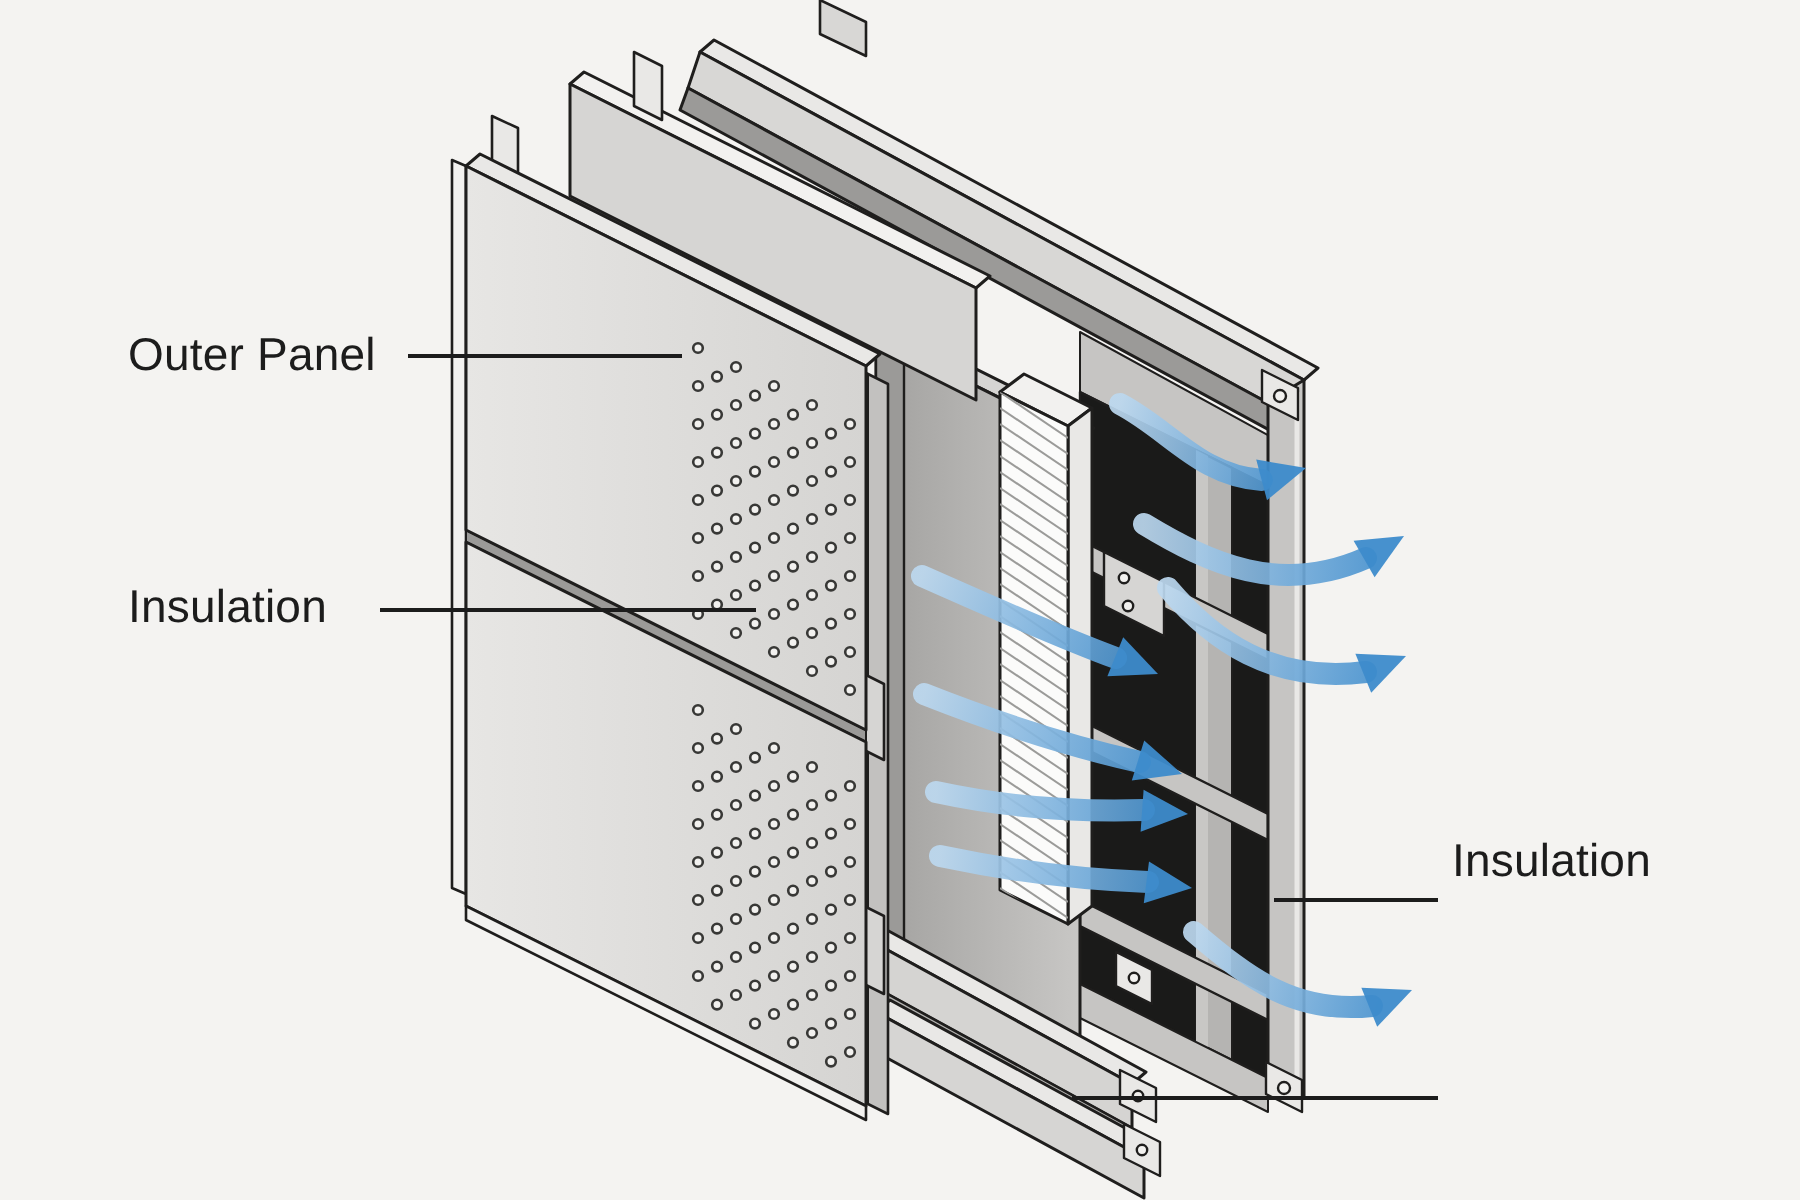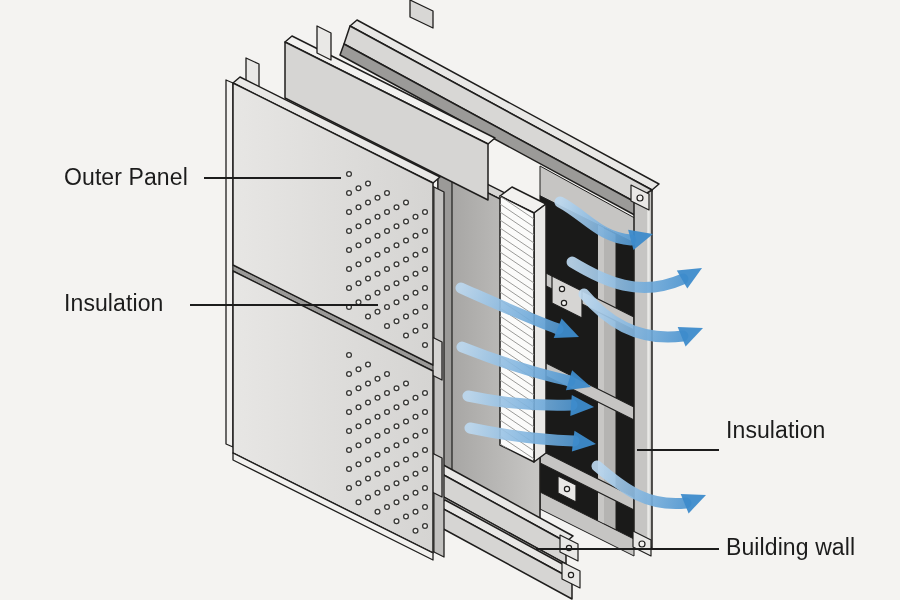--- a/index.html
+++ b/index.html
@@ -356,15 +356,14 @@
   <div class="label" style="left:64px;top:163px">
     <span>Outer Panel</span>
   </div>
   <div class="label" style="left:64px;top:289px">
     <span>Insulation</span>
   </div>
   <div class="label" style="left:726px;top:416px">
     <span>Insulation</span>
   </div>
   <div class="label" style="left:726px;top:533px">
-    <span>Building wall</span>
   </div>
 </div>
 
 </body></html>

